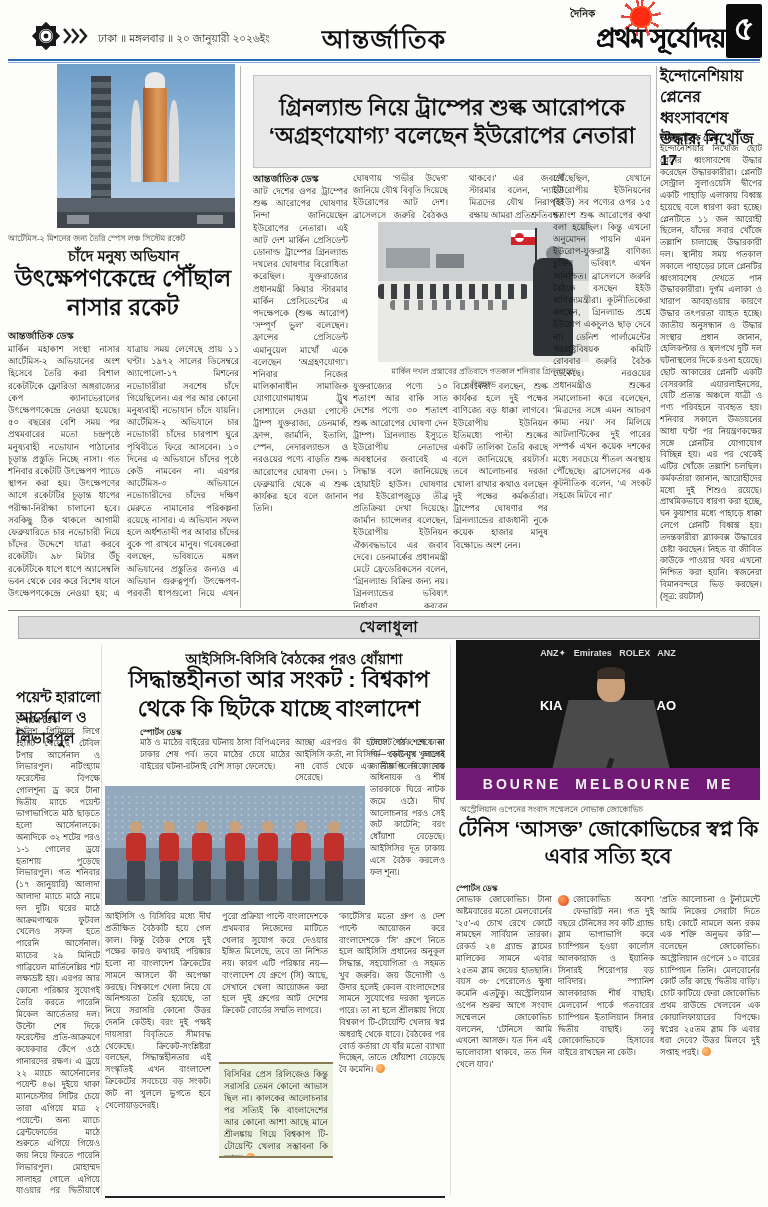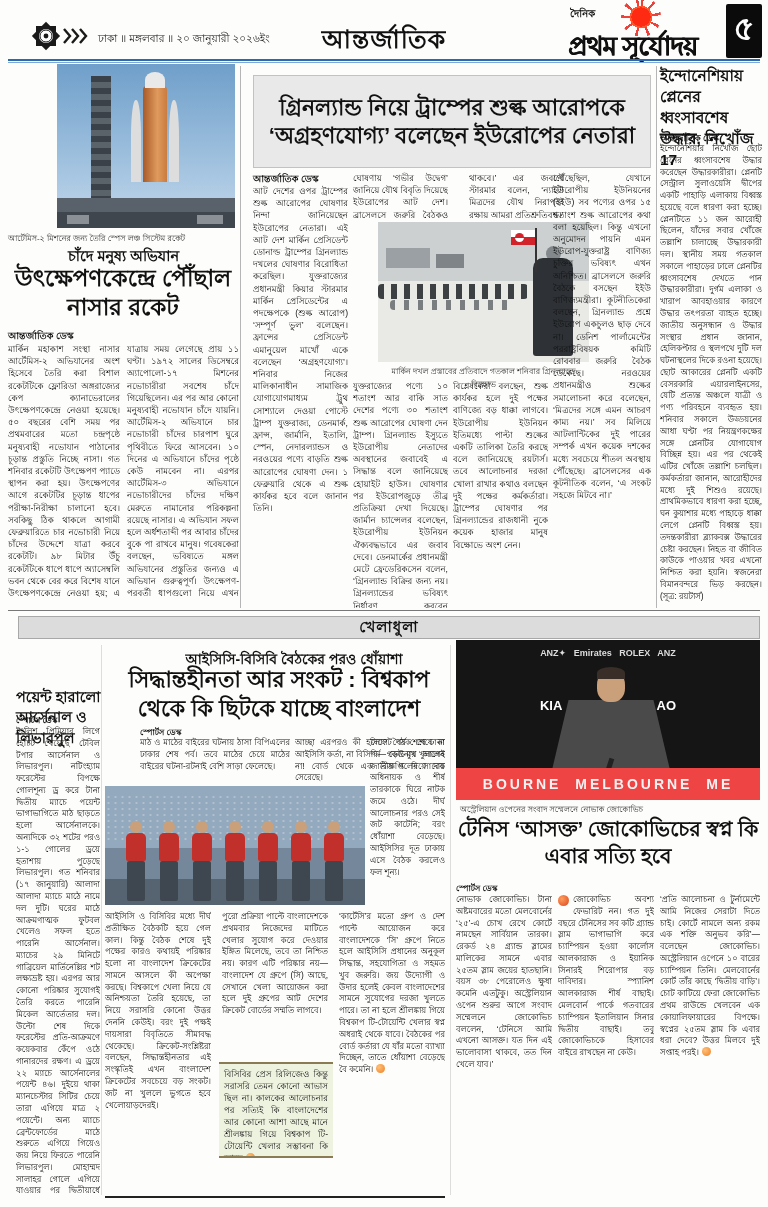--- a/index.html
+++ b/index.html
@@ -12,21 +12,21 @@
   
   .dateline{font-size:10.5px;color:#222;}
   .section-title{font-size:25px;font-weight:bold;letter-spacing:1px;}
   .masthead{width:185px;height:54px;}
   .masthead .pre{position:absolute;left:6px;top:0;font-size:10px;font-weight:bold;margin-left:24px;}
   .masthead .sun{position:absolute;left:88px;top:-2px;width:26px;height:26px;border-radius:50%;
      background:radial-gradient(circle,#ff2a12 0 52%,#ff5630 52% 62%,transparent 62%);}
   .masthead .rays{position:absolute;left:80px;top:-8px;width:42px;height:38px;
      background:repeating-conic-gradient(#e8221a 0 9deg,transparent 9deg 38deg);
      clip-path:circle(50%);opacity:.85;}
-  .masthead .ttl{position:absolute;left:0;top:20px;width:185px;text-align:center;font-size:26px;font-weight:900;
+  .masthead .ttl{position:absolute;left:0;top:12px;width:185px;text-align:right;font-size:26px;font-weight:900;
      text-shadow:0.6px 0 #000;letter-spacing:-1px;}
   .pagebox{background:#0b0b0b;color:#fff;display:flex;align-items:center;justify-content:center;
      font-size:33px;font-weight:bold;border-radius:2px;}
   .bluebar{background:#2a6ab1;}
   .bluebar2{background:#7fa8d4;}
   .vrule{background:#b5b5b5;width:1px;}
   .hrule{background:#777;height:1px;}
   
   .caption{font-size:8px;color:#333;}
   .kicker{font-weight:bold;}
@@ -81,21 +81,21 @@
   
   .photo-djoko{background:#151515;overflow:hidden;color:#eee;}
   .dj-row{position:absolute;left:0;width:100%;display:flex;justify-content:space-around;font-weight:bold;white-space:pre;}
   .dj-row1{top:8px;font-size:9px;color:#ddd;}
   .dj-row2{top:58px;font-size:13px;color:#fff;}
   .dj-row3{top:106px;font-size:9px;color:#cfcfcf;opacity:.85;}
   .dj-head{left:141px;top:30px;width:28px;height:32px;border-radius:46% 46% 42% 42%;background:#c9a07a;}
   .dj-hair{left:141px;top:27px;width:28px;height:12px;border-radius:50% 50% 0 0;background:#3a2f28;}
   .dj-torso{left:96px;top:60px;width:118px;height:70px;background:#4a4a4a;
      clip-path:polygon(14% 0,86% 0,100% 100%,0 100%);}
-  .dj-desk{left:0;bottom:0;width:100%;height:32px;background:#ef4444;display:flex;align-items:center;
+  .dj-desk{left:0;bottom:0;width:100%;height:32px;background:#701a75;display:flex;align-items:center;
      justify-content:center;font-weight:bold;font-size:14px;letter-spacing:3px;color:#f2f2f2;white-space:pre;}
   .dj-mic{left:150px;top:118px;width:5px;height:22px;background:#222;transform:rotate(18deg);}
   
   .logo-svg{display:block;}
 </style>
 </head>
 <body>
 
 <div class="page">
 

